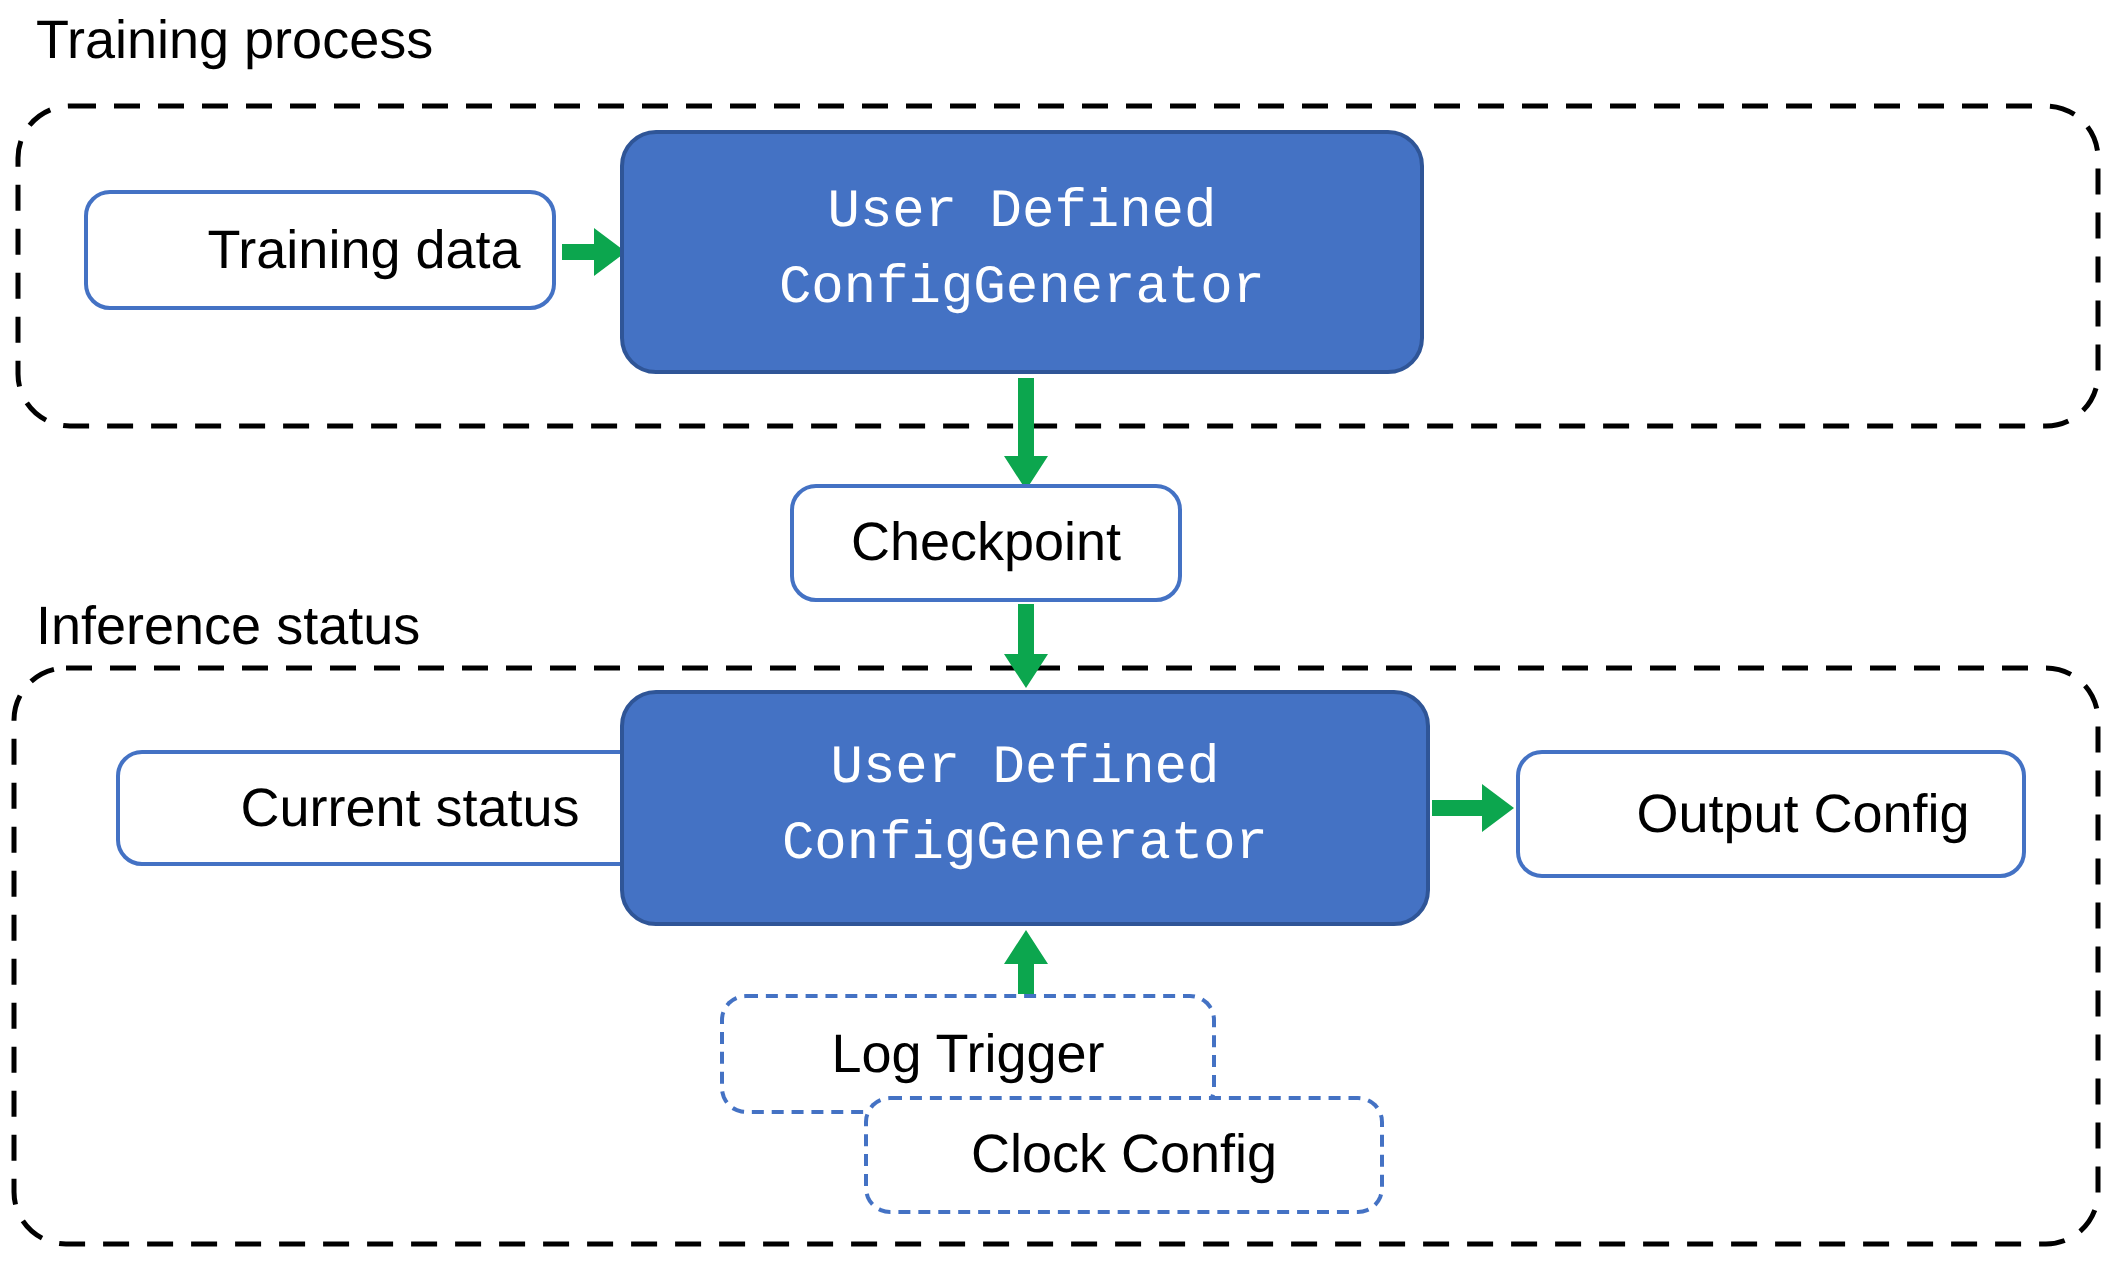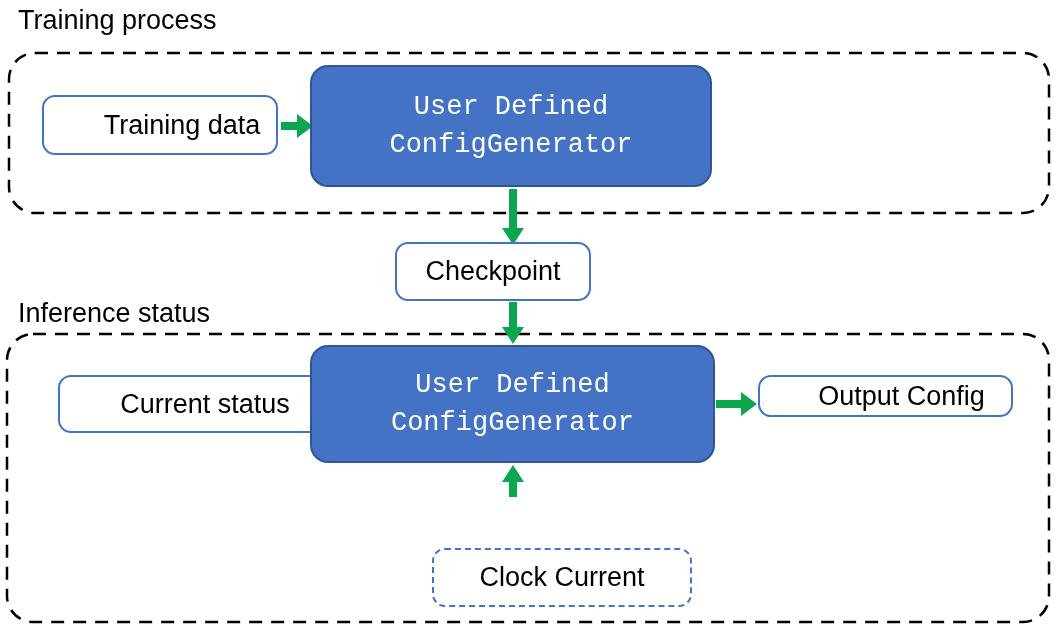--- a/index.html
+++ b/index.html
@@ -108,18 +108,19 @@
 
   <div class="box white-box" style="left:395px; top:242px; width:196px; height:59px;">Checkpoint</div>
 
   <div class="box white-box" style="left:28px; top:375px; width:294px; height:58px;margin-left:30px;">Current status</div>
 
   <div class="box blue-box" style="left:310px; top:345px; width:405px; height:118px;">
     <span>User Defined</span>
     <span>ConfigGenerator</span>
   </div>
 
-  <div class="box white-box" style="left:758px; top:375px; width:255px; height:42px;padding-left:32px;">Output Config</div>
+  <div class="box white-box" style="left:758px; top:375px; width:255px; height:64px;padding-left:32px;">Output Config</div>
 
+  <div class="box trigger-box" style="left:360px; top:497px; width:248px; height:60px; z-index:1;">Log Trigger</div>
 
-  <div class="box trigger-box" style="left:432px; top:548px; width:260px; height:59px; z-index:2;">Clock Current</div>
+  <div class="box trigger-box" style="left:432px; top:548px; width:260px; height:59px; z-index:2;">Clock Config</div>
 
 </div>
 
 </body></html>

